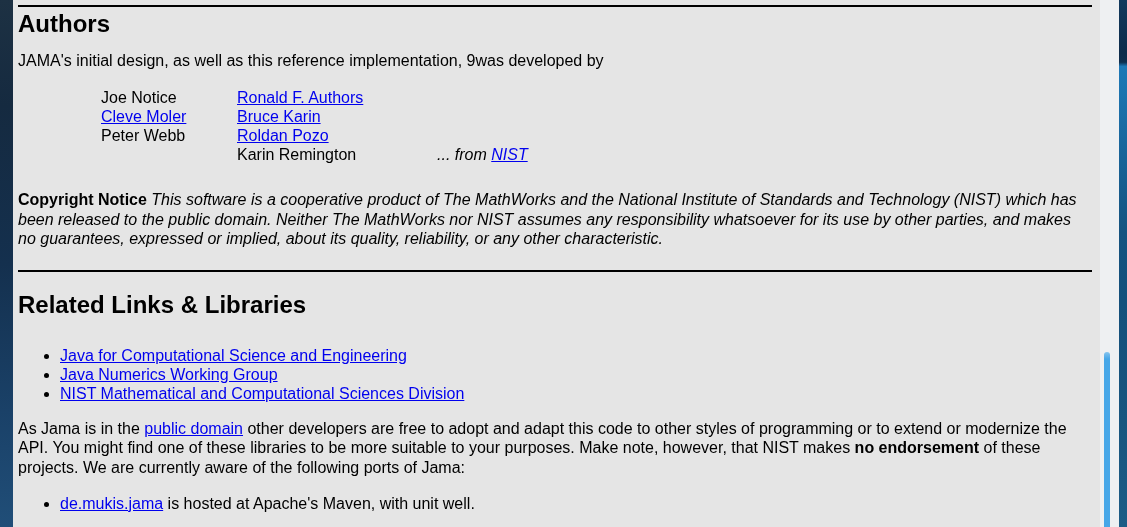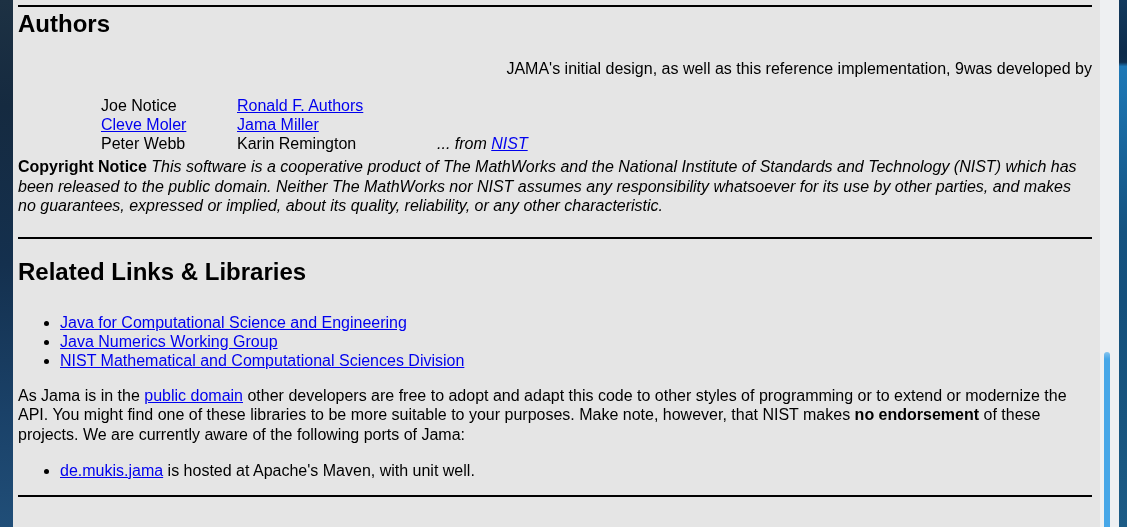--- a/index.html
+++ b/index.html
@@ -23,30 +23,30 @@
     position:absolute;left:4px;top:352px;width:6px;height:175px;
     border-radius:3px 3px 0 0;
     background:linear-gradient(180deg,#85c4ee 0px,#47a7e8 7px);
   }
   
   .content{flex:1 1 auto;box-sizing:border-box;padding:5px 8px 0 5px;overflow:hidden;}
   hr{border:none;border-top:2px solid #000;margin:0;}
   h2{font-size:24px;line-height:28px;font-weight:bold;margin:0;}
   p{margin:0;line-height:19.5px;}
   .h-authors{margin-top:3px;}
-  .p-intro{margin-top:21px;line-height:19px;text-align:right;}
+  .p-intro{margin-top:13px;line-height:19px;}
   .authors-row{display:flex;align-items:flex-start;margin:18px 0 0 83px;line-height:19px;}
   .acell-names-mw{width:136px;}
   .acell-from-mw{width:270px;align-self:flex-end;}
   .acell-names-nist{width:200px;}
   .acell-from-nist{align-self:flex-end;}
   .name{display:block;}
   a,.link{color:#0000ee;text-decoration:underline;cursor:pointer;}
   i .link{font-style:italic;}
-  .p-copyright{margin-top:4px;}
+  .p-copyright{margin-top:26px;}
   .hr-2{margin-top:21px;}
   .h-related{margin-top:19px;}
   ul{margin:0;padding:0 0 0 42px;line-height:19px;list-style:disc;}
   .ul-related{margin-top:27px;}
   li{margin:0;}
   .p-jama{margin-top:16px;}
   .ul-ports{margin-top:17px;line-height:19px;}
   .hr-3{margin-top:15px;}
   b{font-weight:bold;}
   i{font-style:italic;}
@@ -65,21 +65,22 @@
     <p class="p-intro">JAMA's initial design, as well as this reference implementation, 9was developed by</p>
 
     <div class="authors-row">
       <div class="acell-names-mw">
         <span class="name">Joe Notice</span>
         <a class="name">Cleve Moler</a>
         <span class="name">Peter Webb</span>
       </div>
       <div class="acell-names-nist">
         <a class="name">Ronald F. Authors</a>
-        <a class="name">Jama Miller</a>
+        <a class="name">Bruce Karin</a>
+        <a class="name">Roldan Pozo</a>
         <span class="name">Karin Remington</span>
       </div>
       <div class="acell-from-nist">
         <i><span>... from</span>
         <a class="link">NIST</a></i>
       </div>
     </div>
 
     <p class="p-copyright">
       <b>Copyright Notice</b>

